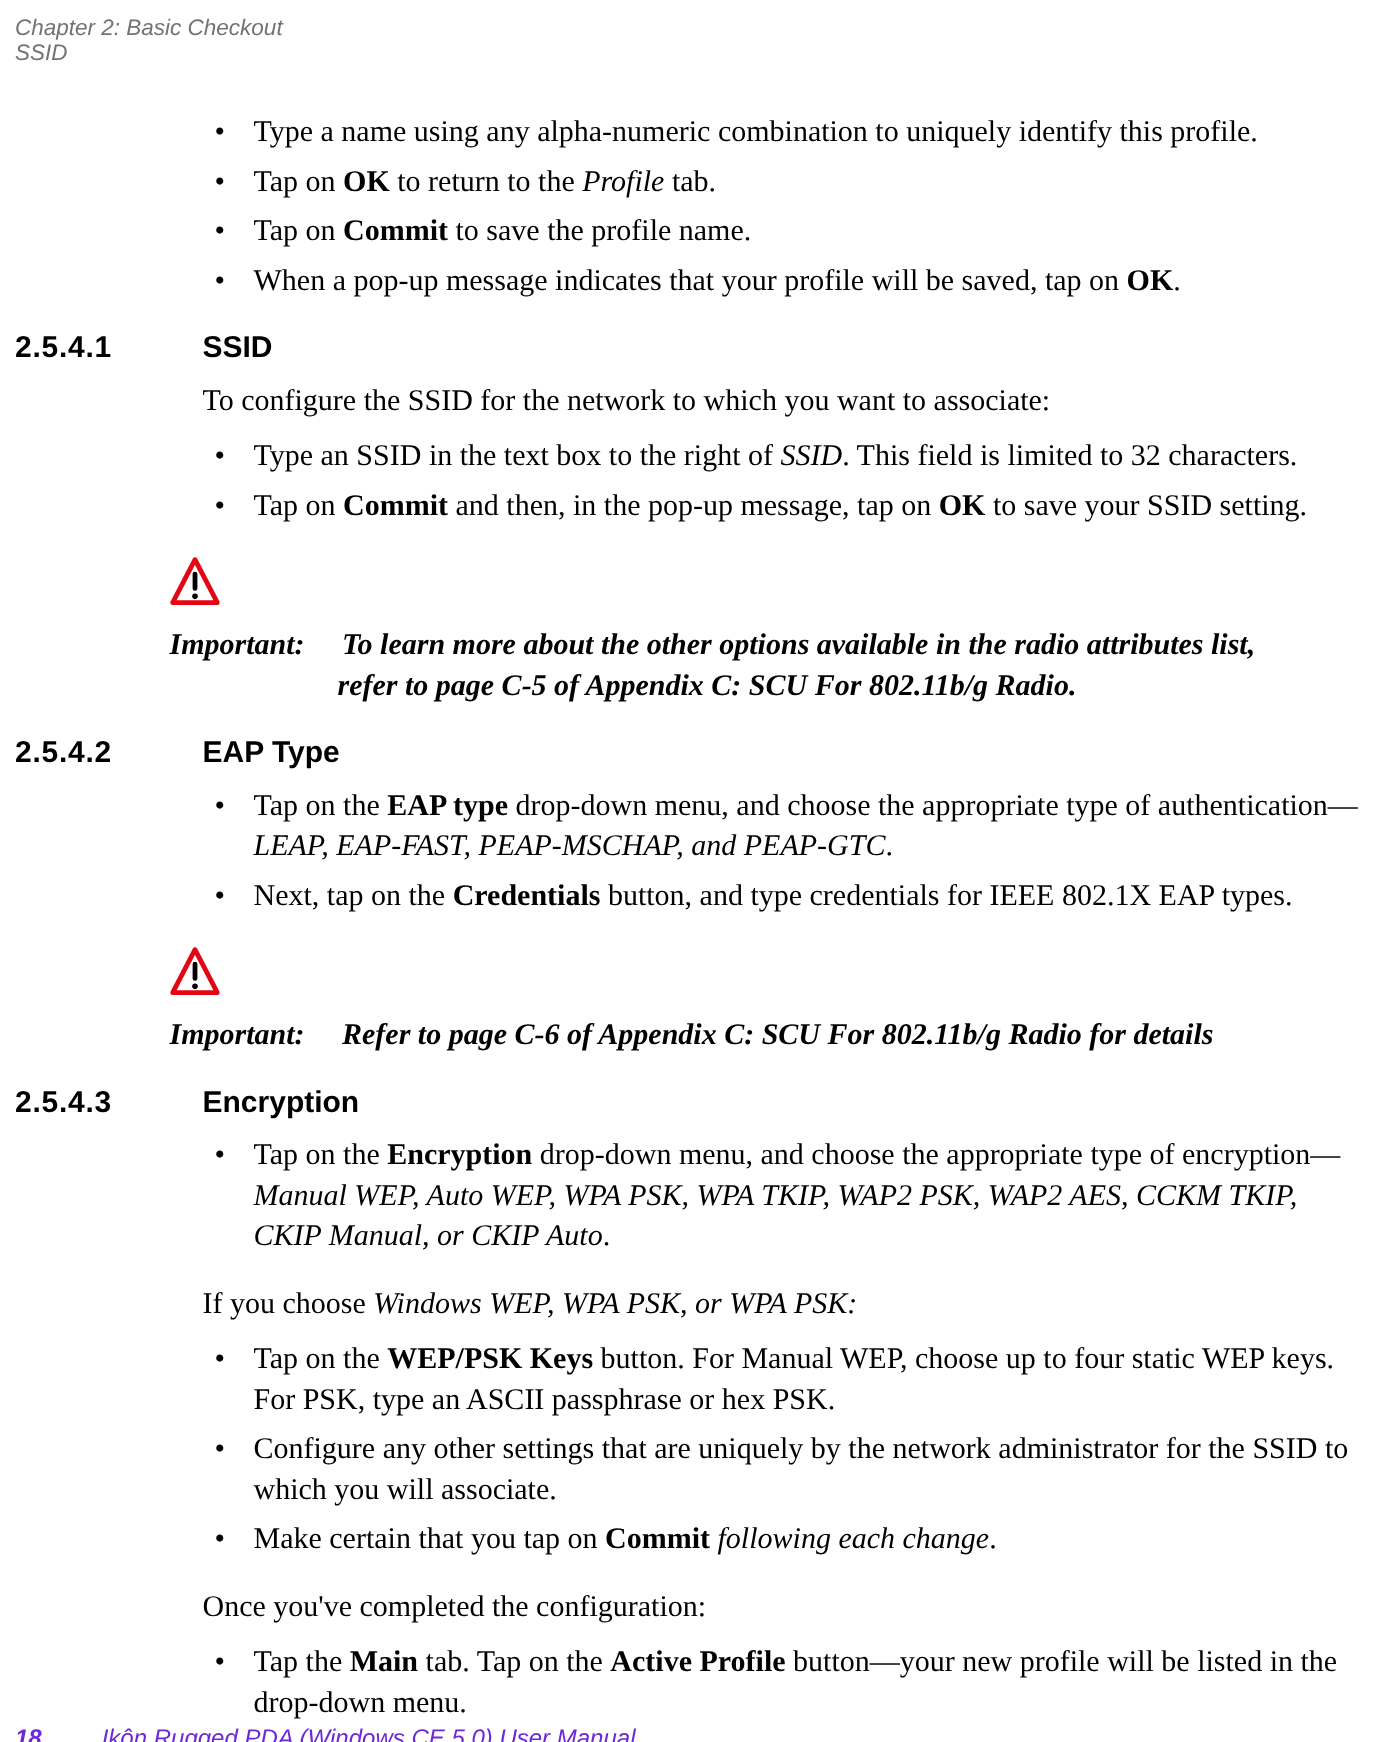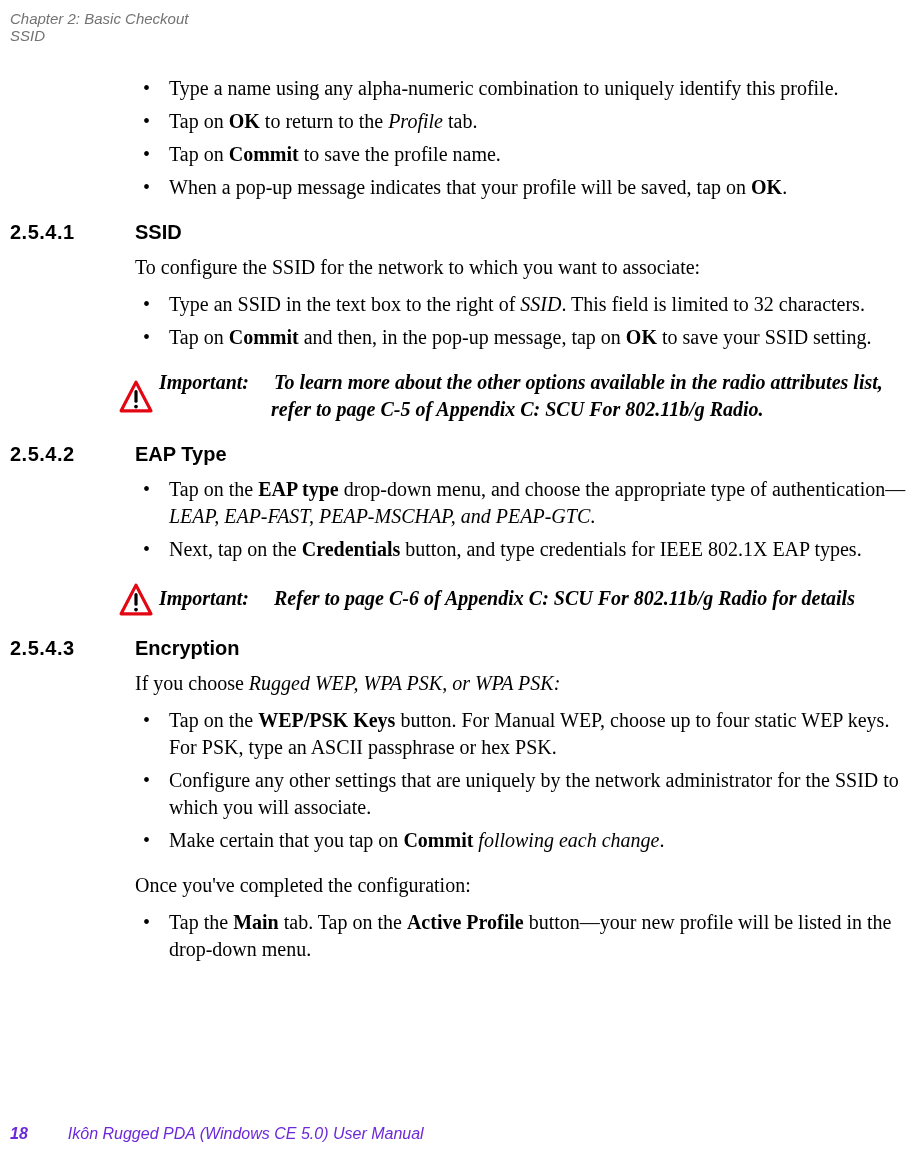--- a/index.html
+++ b/index.html
@@ -66,22 +66,23 @@
     font-weight: 700;
     font-size: 20px;
   }
   p.body {
     font-size: 20px;
     line-height: 1.35;
     margin: 0 0 10px 0;
   }
   .note-block {
     display: flex;
-    align-items: center;
+    align-items: flex-start;
     margin: 14px 0 18px -22px;
+    flex-direction: column;
   }
   .note-icon {
     flex: 0 0 46px;
     display: flex;
     justify-content: center;
     padding-top: 2px;
   }
   .note-icon svg {
     width: 34px;
     height: 34px;
@@ -199,22 +200,27 @@
     <div class="note-text">
       <span class="note-label">Important:</span>
       <span class="note-body">Refer to page C-6 of Appendix C: SCU For 802.11b/g Radio for details</span>
     </div>
   </div>
 
   <div class="heading-row">
     <div class="heading-num">2.5.4.3</div>
     <div class="heading-title">Encryption</div>
   </div>
+  <ul class="body-list">
+    <li>
+      <span>Tap on the </span><b>Encryption</b><span> drop-down menu, and choose the appropriate type of encryption—</span><i>Manual WEP, Auto WEP, WPA PSK, WPA TKIP, WAP2 PSK, WAP2 AES, CCKM TKIP, CKIP Manual, or CKIP Auto</i><span>.</span>
+    </li>
+  </ul>
   <p class="body">
-    <span>If you choose </span><i>Rugged WEP, WPA PSK, or WPA PSK:</i>
+    <span>If you choose </span><i>Windows WEP, WPA PSK, or WPA PSK:</i>
   </p>
   <ul class="body-list">
     <li>
       <span>Tap on the </span><b>WEP/PSK Keys</b><span> button. For Manual WEP, choose up to four static WEP keys. For PSK, type an ASCII passphrase or hex PSK.</span>
     </li>
     <li>
       <span>Configure any other settings that are uniquely by the network administrator for the SSID to which you will associate.</span>
     </li>
     <li>
       <span>Make certain that you tap on </span><b>Commit</b><span> </span><i>following each change</i><span>.</span>

